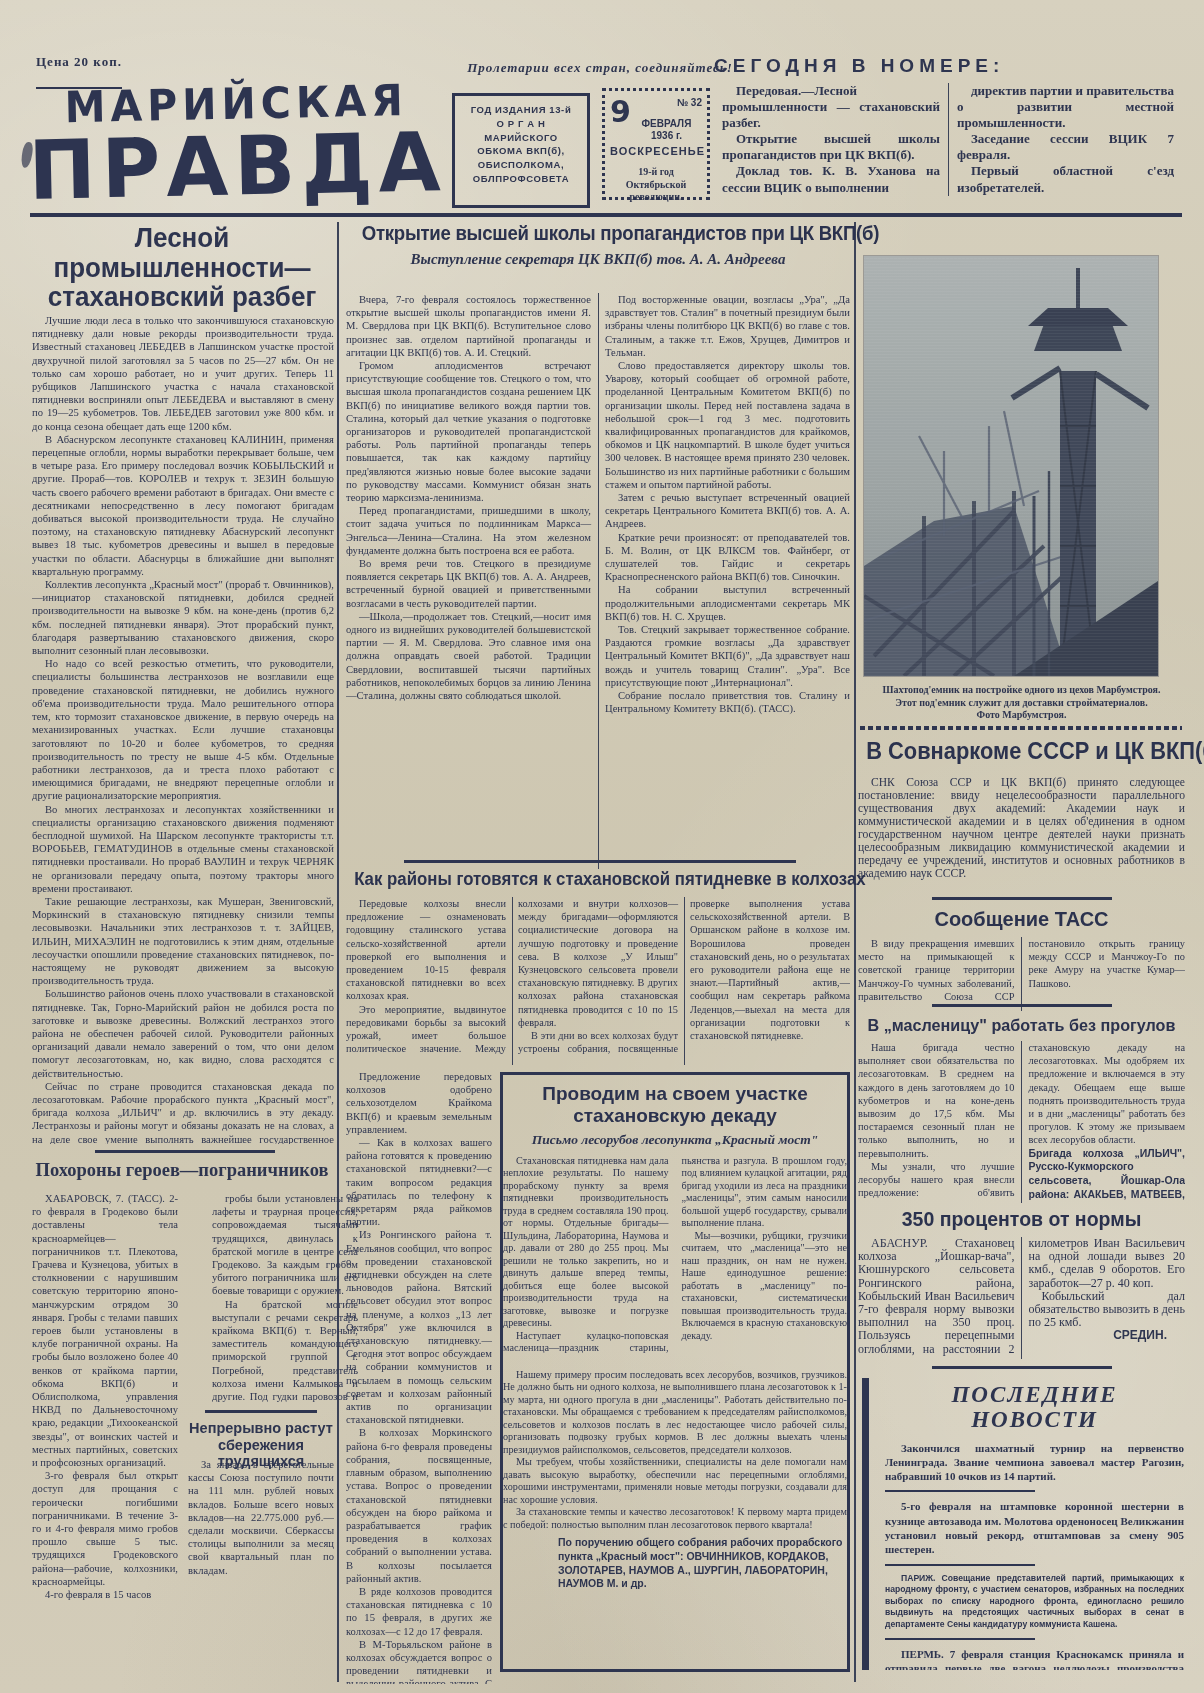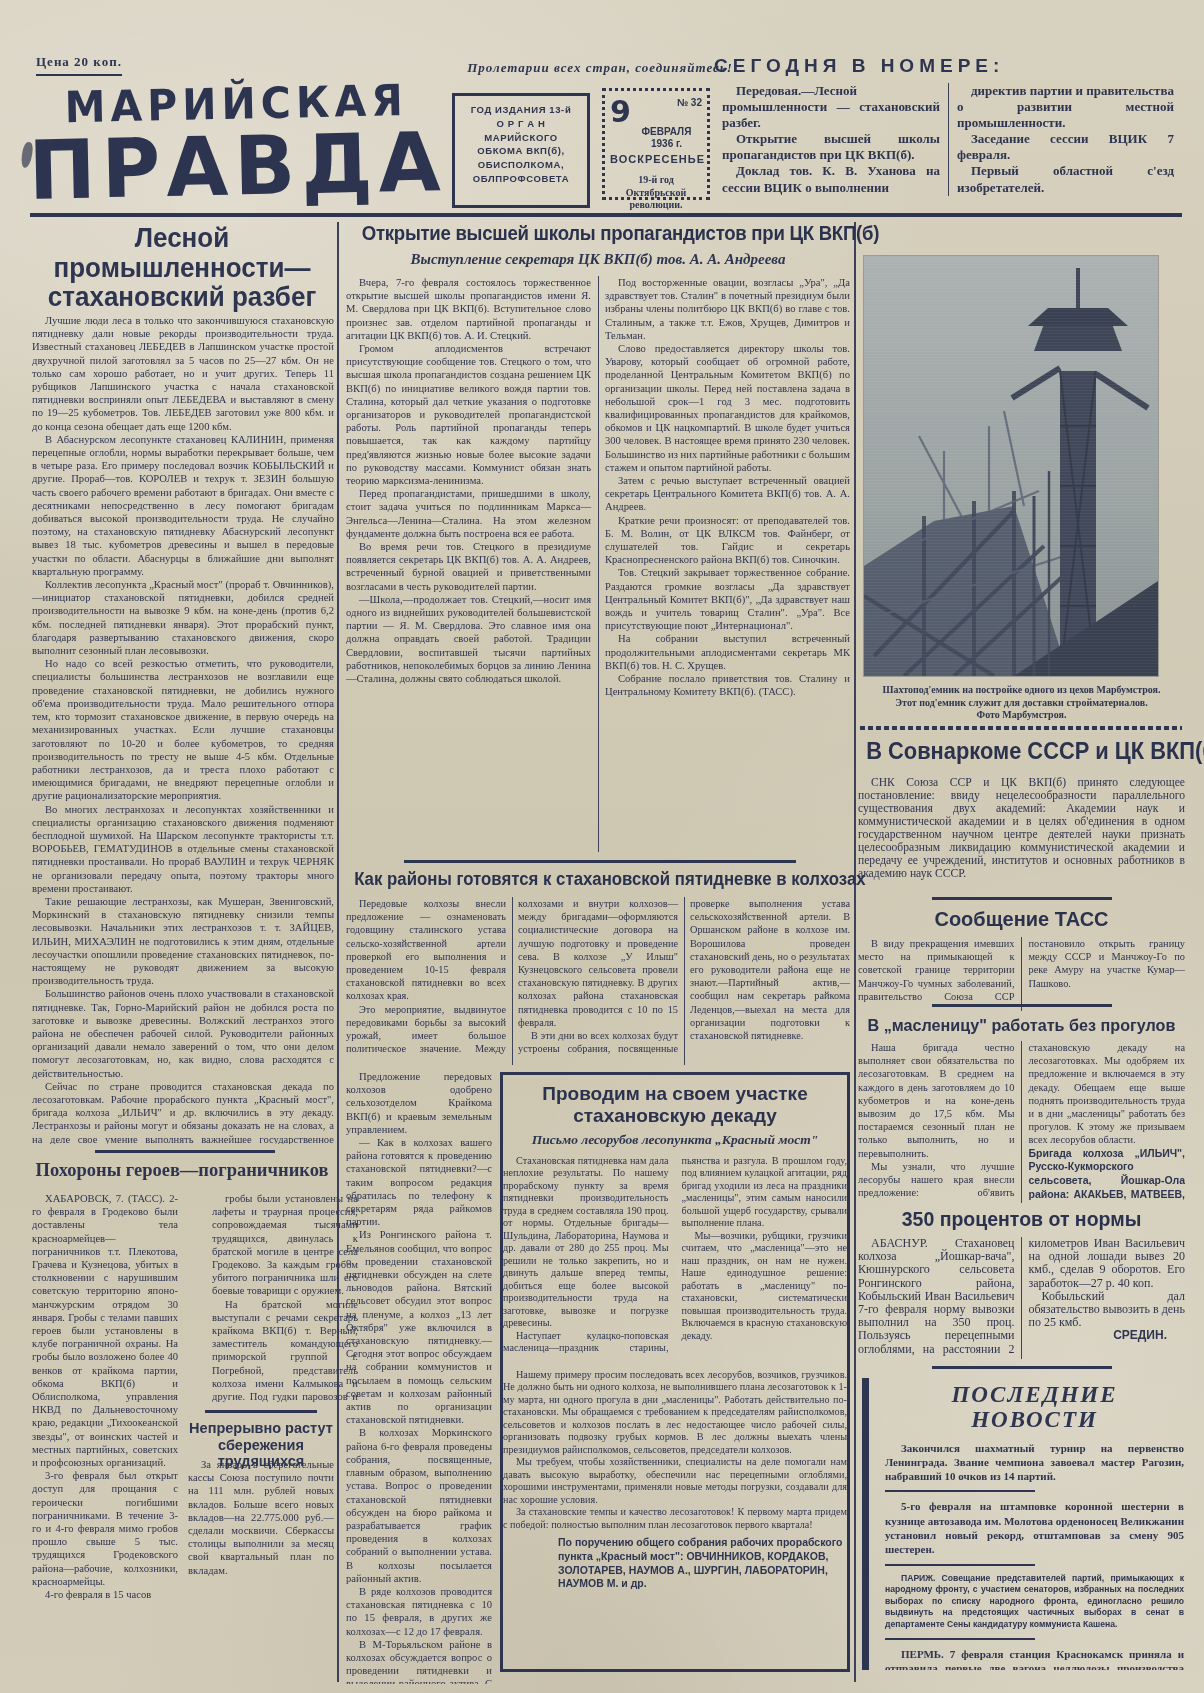--- a/index.html
+++ b/index.html
@@ -15,33 +15,33 @@
     background:
       radial-gradient(1200px 700px at 18% 12%, rgba(255,255,255,.28), transparent 60%),
       radial-gradient(900px 1200px at 90% 80%, rgba(255,255,255,.22), transparent 65%),
       radial-gradient(700px 500px at 50% 100%, rgba(120,110,80,.12), transparent 70%),
       linear-gradient(#d7d1bf,#cdc6b0 55%,#d3ccb9);
     color:var(--ink);
     font-family:"Liberation Serif",serif;
   }
   .abs{position:absolute;}
   
-  .price{left:36px;top:54px;font:bold 13px/1.2 "Liberation Serif",serif;border-bottom:2px solid var(--ink);padding-bottom:4px;letter-spacing:1px;}
+  .price{left:36px;top:54px;font:bold 13px/1.2 "Liberation Serif",serif;border-bottom:2px solid var(--ink);padding-bottom:17px;letter-spacing:1px;}
   .slogan{left:380px;top:60px;width:440px;text-align:center;font:bold italic 13px/1.2 "Liberation Serif",serif;letter-spacing:1px;}
   .masthead{left:28px;top:84px;width:418px;text-align:center;transform:rotate(-1.2deg);color:#2d3450;}
   .masthead .l1{font:900 41px/1 "DejaVu Sans","Liberation Sans",sans-serif;letter-spacing:5px;transform:scaleY(1.05);display:block;}
   .masthead .l2{font:900 80px/1 "DejaVu Sans","Liberation Sans",sans-serif;letter-spacing:6px;transform:scaleY(1.02);display:block;margin-top:2px;}
   .orgbox{left:452px;top:93px;width:138px;height:115px;border:3px solid var(--ink);padding:7px 3px;text-align:center;
     font:bold 9.5px/1.45 "Liberation Sans",sans-serif;letter-spacing:.6px;}
   .datebox{left:602px;top:88px;width:108px;height:112px;border:3px dotted var(--ink);padding:6px 5px;text-align:center;
     font-family:"Liberation Sans",sans-serif;}
   .datebox .row{display:flex;align-items:flex-start;justify-content:space-between;}
   .datebox .day{font:900 30px/1 "DejaVu Sans",sans-serif;}
   .datebox .iss{font:bold 10px/1.2 "Liberation Sans",sans-serif;text-align:right;}
-  .datebox .my{font:bold 10px/1.2 "Liberation Sans",sans-serif;margin-top:17px;}
+  .datebox .my{font:bold 10px/1.2 "Liberation Sans",sans-serif;margin-top:9px;}
   .datebox .wd{font:bold 11px/1.2 "Liberation Sans",sans-serif;letter-spacing:1px;margin-top:3px;}
   .datebox .era{font:bold 10px/1.25 "Liberation Serif",serif;margin-top:8px;}
   .today{left:714px;top:56px;width:468px;}
   .today h1{margin:0 0 6px 0;text-align:left;font:900 19px/1.1 "Liberation Sans",sans-serif;letter-spacing:5px;}
   .today .cols{display:flex;}
   .today .c{width:50%;padding:0 8px;}
   .today .c+.c{border-left:1.5px solid var(--rule);}
   .today p{margin:0;font:bold 13px/1.24 "Liberation Serif",serif;text-align:justify;text-indent:14px;}
   .top-rule{left:30px;top:213px;width:1152px;height:4px;background:var(--ink);box-shadow:0 -6px 0 -4px var(--ink);}
   
@@ -63,21 +63,21 @@
   .fun-div{left:95px;top:1150px;width:180px;}
   .fun-head{left:30px;top:1160px;width:304px;font:bold 18.5px/1.1 "Liberation Serif",serif;}
   .fun-c1{left:32px;top:1192px;width:146px;height:492px;}
   .fun-c2{left:188px;top:1192px;width:146px;height:212px;margin-left:24px;}
   .sav-div{left:205px;top:1410px;width:112px;height:2.5px;}
   .sav-head{left:188px;top:1420px;width:146px;font:900 14.5px/1.15 "Liberation Sans",sans-serif;}
   .sav-body{left:188px;top:1458px;width:146px;height:224px;}
   
   .school-head{left:344px;top:222px;width:508px;white-space:nowrap;font-size:20px;transform:scaleX(.93);transform-origin:center;letter-spacing:-.3px;}
   .school-sub{left:344px;top:250px;width:508px;font:bold italic 15px/1.2 "Liberation Serif",serif;}
-  .school-body{left:346px;top:276px;width:504px;height:576px;}
+  .school-body{left:346px;top:293px;width:504px;height:576px;}
   
   .mid-div{left:404px;top:860px;width:392px;}
   .raiony-head{left:344px;top:869px;width:508px;white-space:nowrap;font-size:17.5px;transform:scaleX(.96);transform-origin:center;}
   .raiony-cols{left:346px;top:897px;width:504px;height:168px;font-size:10.3px;}
   .raiony-cont{left:346px;top:1070px;width:146px;height:614px;}
   
   .decada{left:500px;top:1072px;width:350px;height:600px;border:3px solid var(--ink);padding:8px 0;overflow:hidden;}
   .decada .h{font:900 19px/1.15 "Liberation Sans",sans-serif;text-align:center;color:#2b324e;}
   .decada .sub{font:bold italic 13.5px/1.2 "Liberation Serif",serif;text-align:center;margin:5px 0 7px;}
   .decada .intro{column-count:2;column-gap:13px;height:208px;font-size:10.2px;line-height:12.5px;}
@@ -213,22 +213,22 @@
 
   <p>Вчера, 7-го февраля состоялось торжественное открытие высшей школы пропагандистов имени Я. М. Свердлова при ЦК ВКП(б). Вступительное слово произнес зав. отделом партийной пропаганды и агитации ЦК ВКП(б) тов. А. И. Стецкий.</p>
       <p>Громом аплодисментов встречают присутствующие сообщение тов. Стецкого о том, что высшая школа пропагандистов создана решением ЦК ВКП(б) по инициативе великого вождя партии тов. Сталина, который дал четкие указания о подготовке организаторов и руководителей пропагандистской работы. Роль партийной пропаганды теперь повышается, так как каждому партийцу пред'являются жизнью новые более высокие задачи по руководству массами. Коммунист обязан знать теорию марксизма-ленинизма.</p>
       <p>Перед пропагандистами, пришедшими в школу, стоит задача учиться по подлинникам Маркса—Энгельса—Ленина—Сталина. На этом железном фундаменте должна быть построена вся ее работа.</p>
       <p>Во время речи тов. Стецкого в президиуме появляется секретарь ЦК ВКП(б) тов. А. А. Андреев, встреченный бурной овацией и приветственными возгласами в честь руководителей партии.</p>
       <p>—Школа,—продолжает тов. Стецкий,—носит имя одного из виднейших руководителей большевистской партии — Я. М. Свердлова. Это славное имя она должна оправдать своей работой. Традиции Свердловии, воспитавшей тысячи партийных работников, непоколебимых борцов за линию Ленина—Сталина, должны свято соблюдаться школой.</p>
       <p>Под восторженные овации, возгласы „Ура", „Да здравствует тов. Сталин" в почетный президиум были избраны члены политбюро ЦК ВКП(б) во главе с тов. Сталиным, а также т.т. Ежов, Хрущев, Димитров и Тельман.</p>
       <p>Слово предоставляется директору школы тов. Уварову, который сообщает об огромной работе, проделанной Центральным Комитетом ВКП(б) по организации школы. Перед ней поставлена задача в небольшой срок—1 год 3 мес. подготовить квалифицированных пропагандистов для крайкомов, обкомов и ЦК нацкомпартий. В школе будет учиться 300 человек. В настоящее время принято 230 человек. Большинство из них партийные работники с большим стажем и опытом партийной работы.</p>
       <p>Затем с речью выступает встреченный овацией секретарь Центрального Комитета ВКП(б) тов. А. А. Андреев.</p>
       <p>Краткие речи произносят: от преподавателей тов. Б. М. Волин, от ЦК ВЛКСМ тов. Файнберг, от слушателей тов. Гайдис и секретарь Краснопресненского района ВКП(б) тов. Синочкин.</p>
+      <p>На собрании выступил встреченный продолжительными аплодисментами секретарь МК ВКП(б) тов. Н. С. Хрущев.</p>
       <p>Тов. Стецкий закрывает торжественное собрание. Раздаются громкие возгласы „Да здравствует Центральный Комитет ВКП(б)", „Да здравствует наш вождь и учитель товарищ Сталин". „Ура". Все присутствующие поют „Интернационал".</p>
-      <p>На собрании выступил встреченный продолжительными аплодисментами секретарь МК ВКП(б) тов. Н. С. Хрущев.</p>
       <p>Собрание послало приветствия тов. Сталину и Центральному Комитету ВКП(б). (ТАСС).</p>
     </div>
 
   <div class="abs hr-short mid-div"></div>
   <div class="abs raiony-head hl-sans center">Как районы готовятся к стахановской пятидневке в колхозах</div>
   <div class="abs raiony-cols bt cols3">
 
   <p>Передовые колхозы внесли предложение — ознаменовать годовщину сталинского устава сельско-хозяйственной артели проверкой его выполнения и проведением 10-15 февраля стахановской пятидневки во всех колхозах края.</p>
       <p>Это мероприятие, выдвинутое передовиками борьбы за высокий урожай, имеет большое политическое значение. Между колхозами и внутри колхозов—между бригадами—оформляются социалистические договора на лучшую подготовку и проведение сева. В колхозе „У Илыш" Кузнецовского сельсовета провели стахановскую пятидневку. В других колхозах района стахановская пятидневка проводится с 10 по 15 февраля.</p>
       <p>В эти дни во всех колхозах будут устроены собрания, посвященные проверке выполнения устава сельскохозяйственной артели. В Оршанском районе в колхозе им. Ворошилова проведен стахановский день, но о результатах его руководители района еще не знают.—Партийный актив,—сообщил нам секретарь райкома Леденцов,—выехал на места для организации подготовки к стахановской пятидневке.</p>

